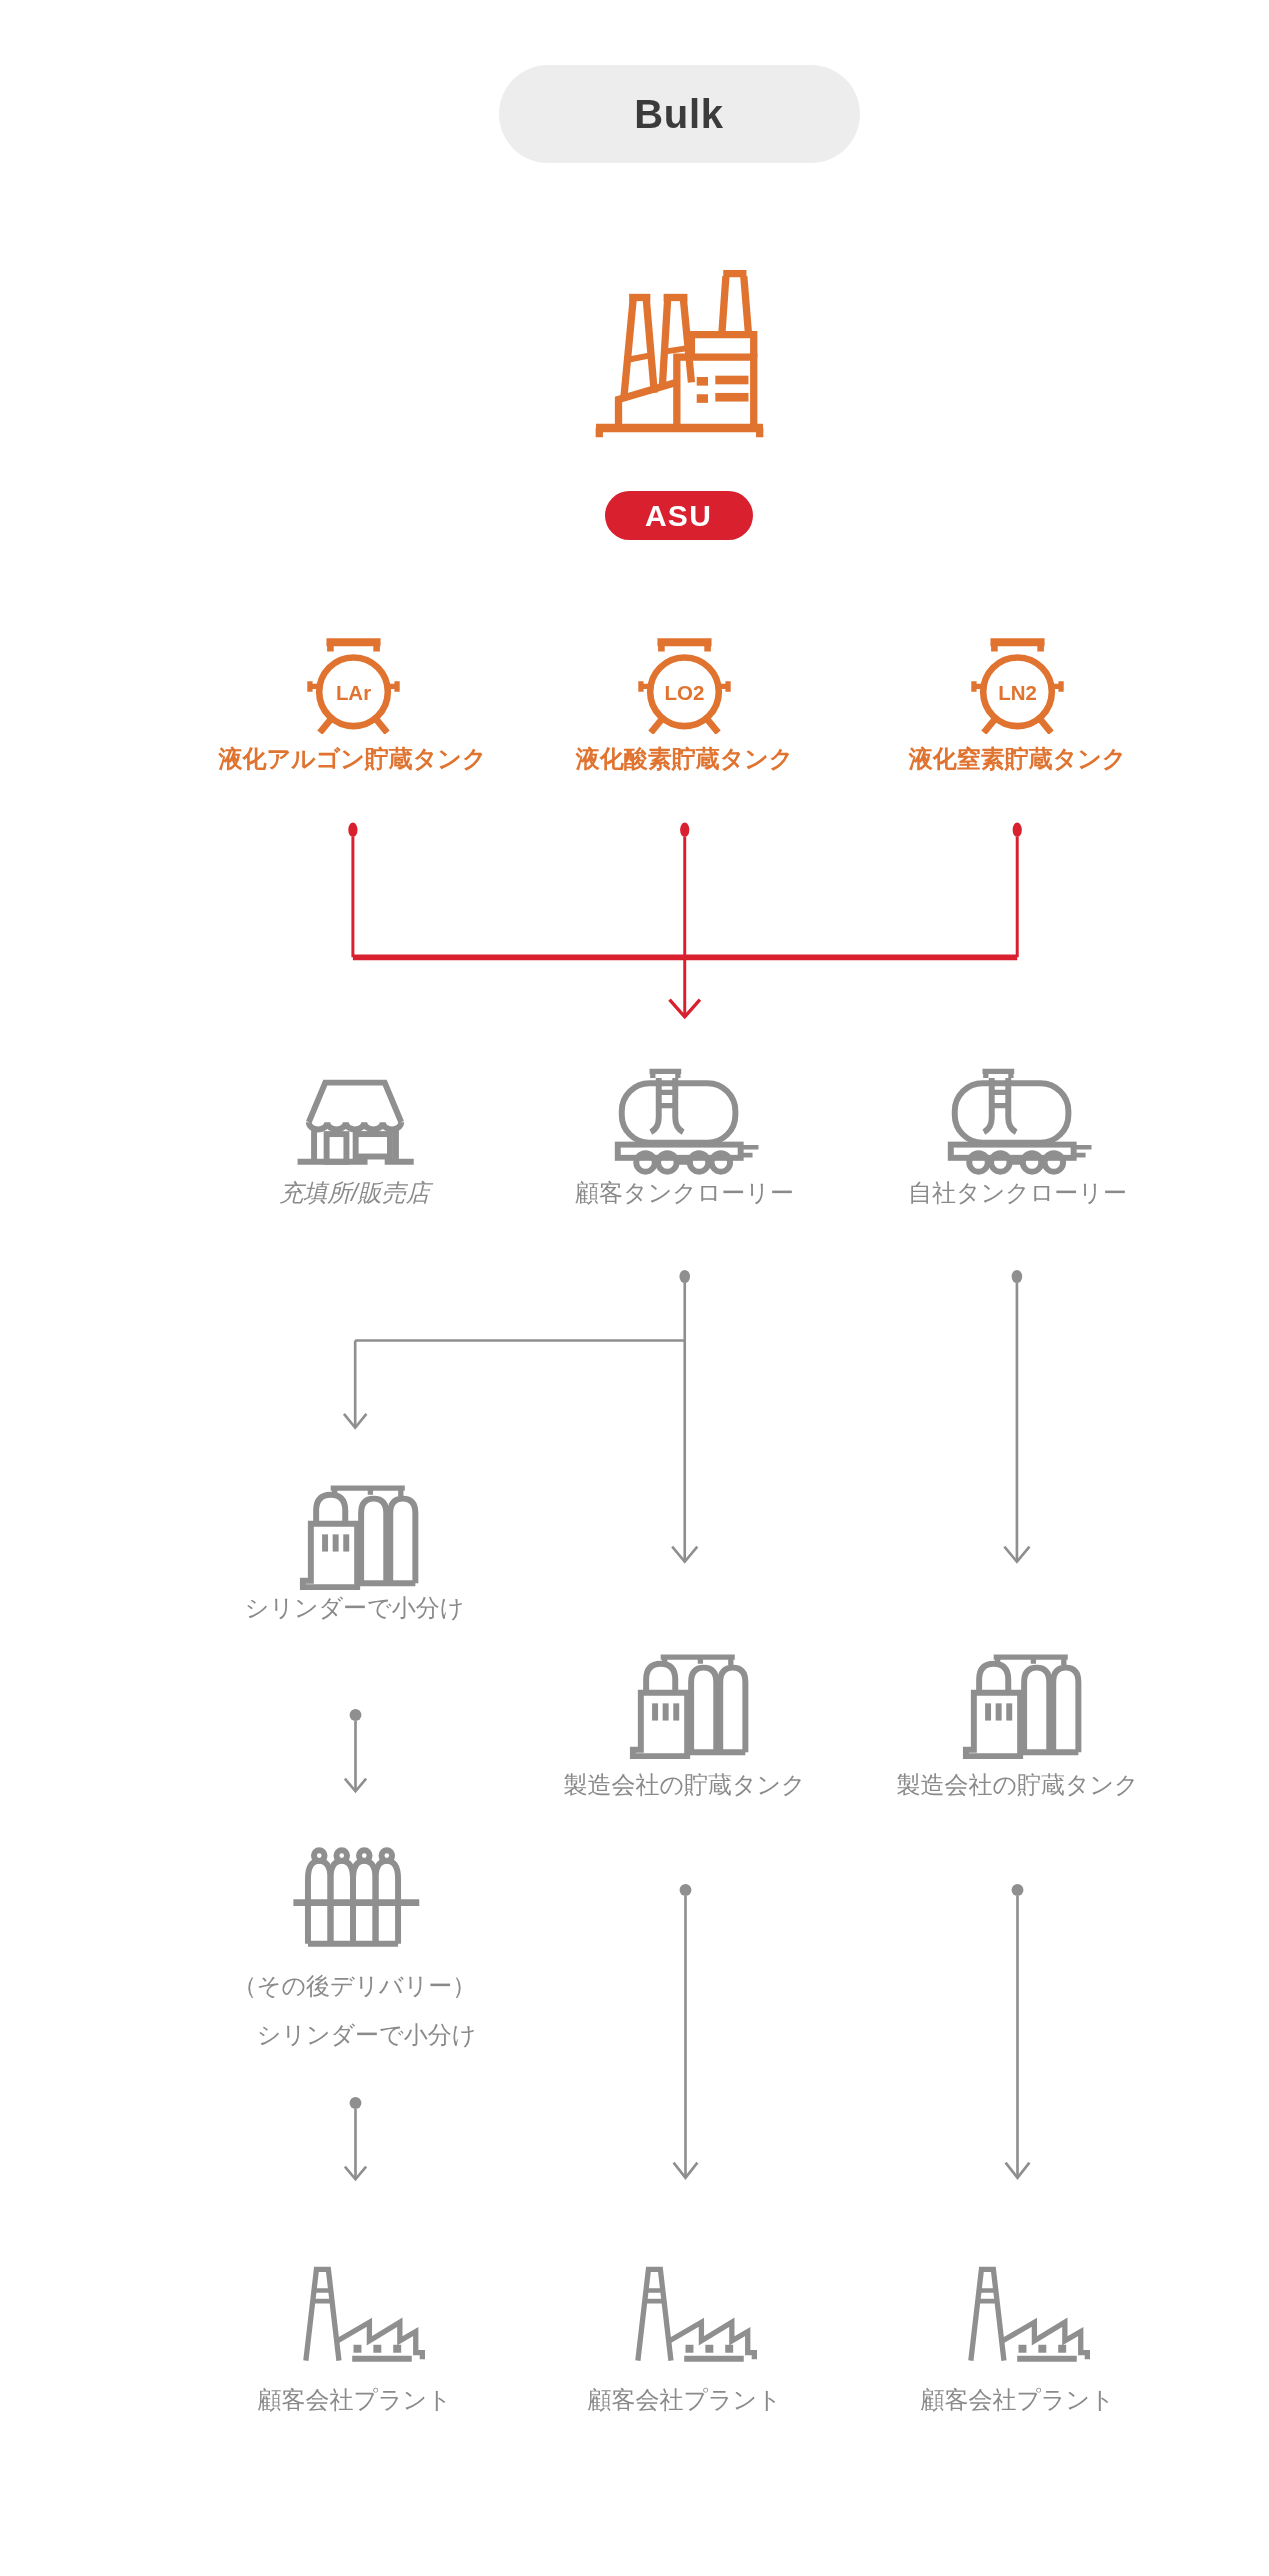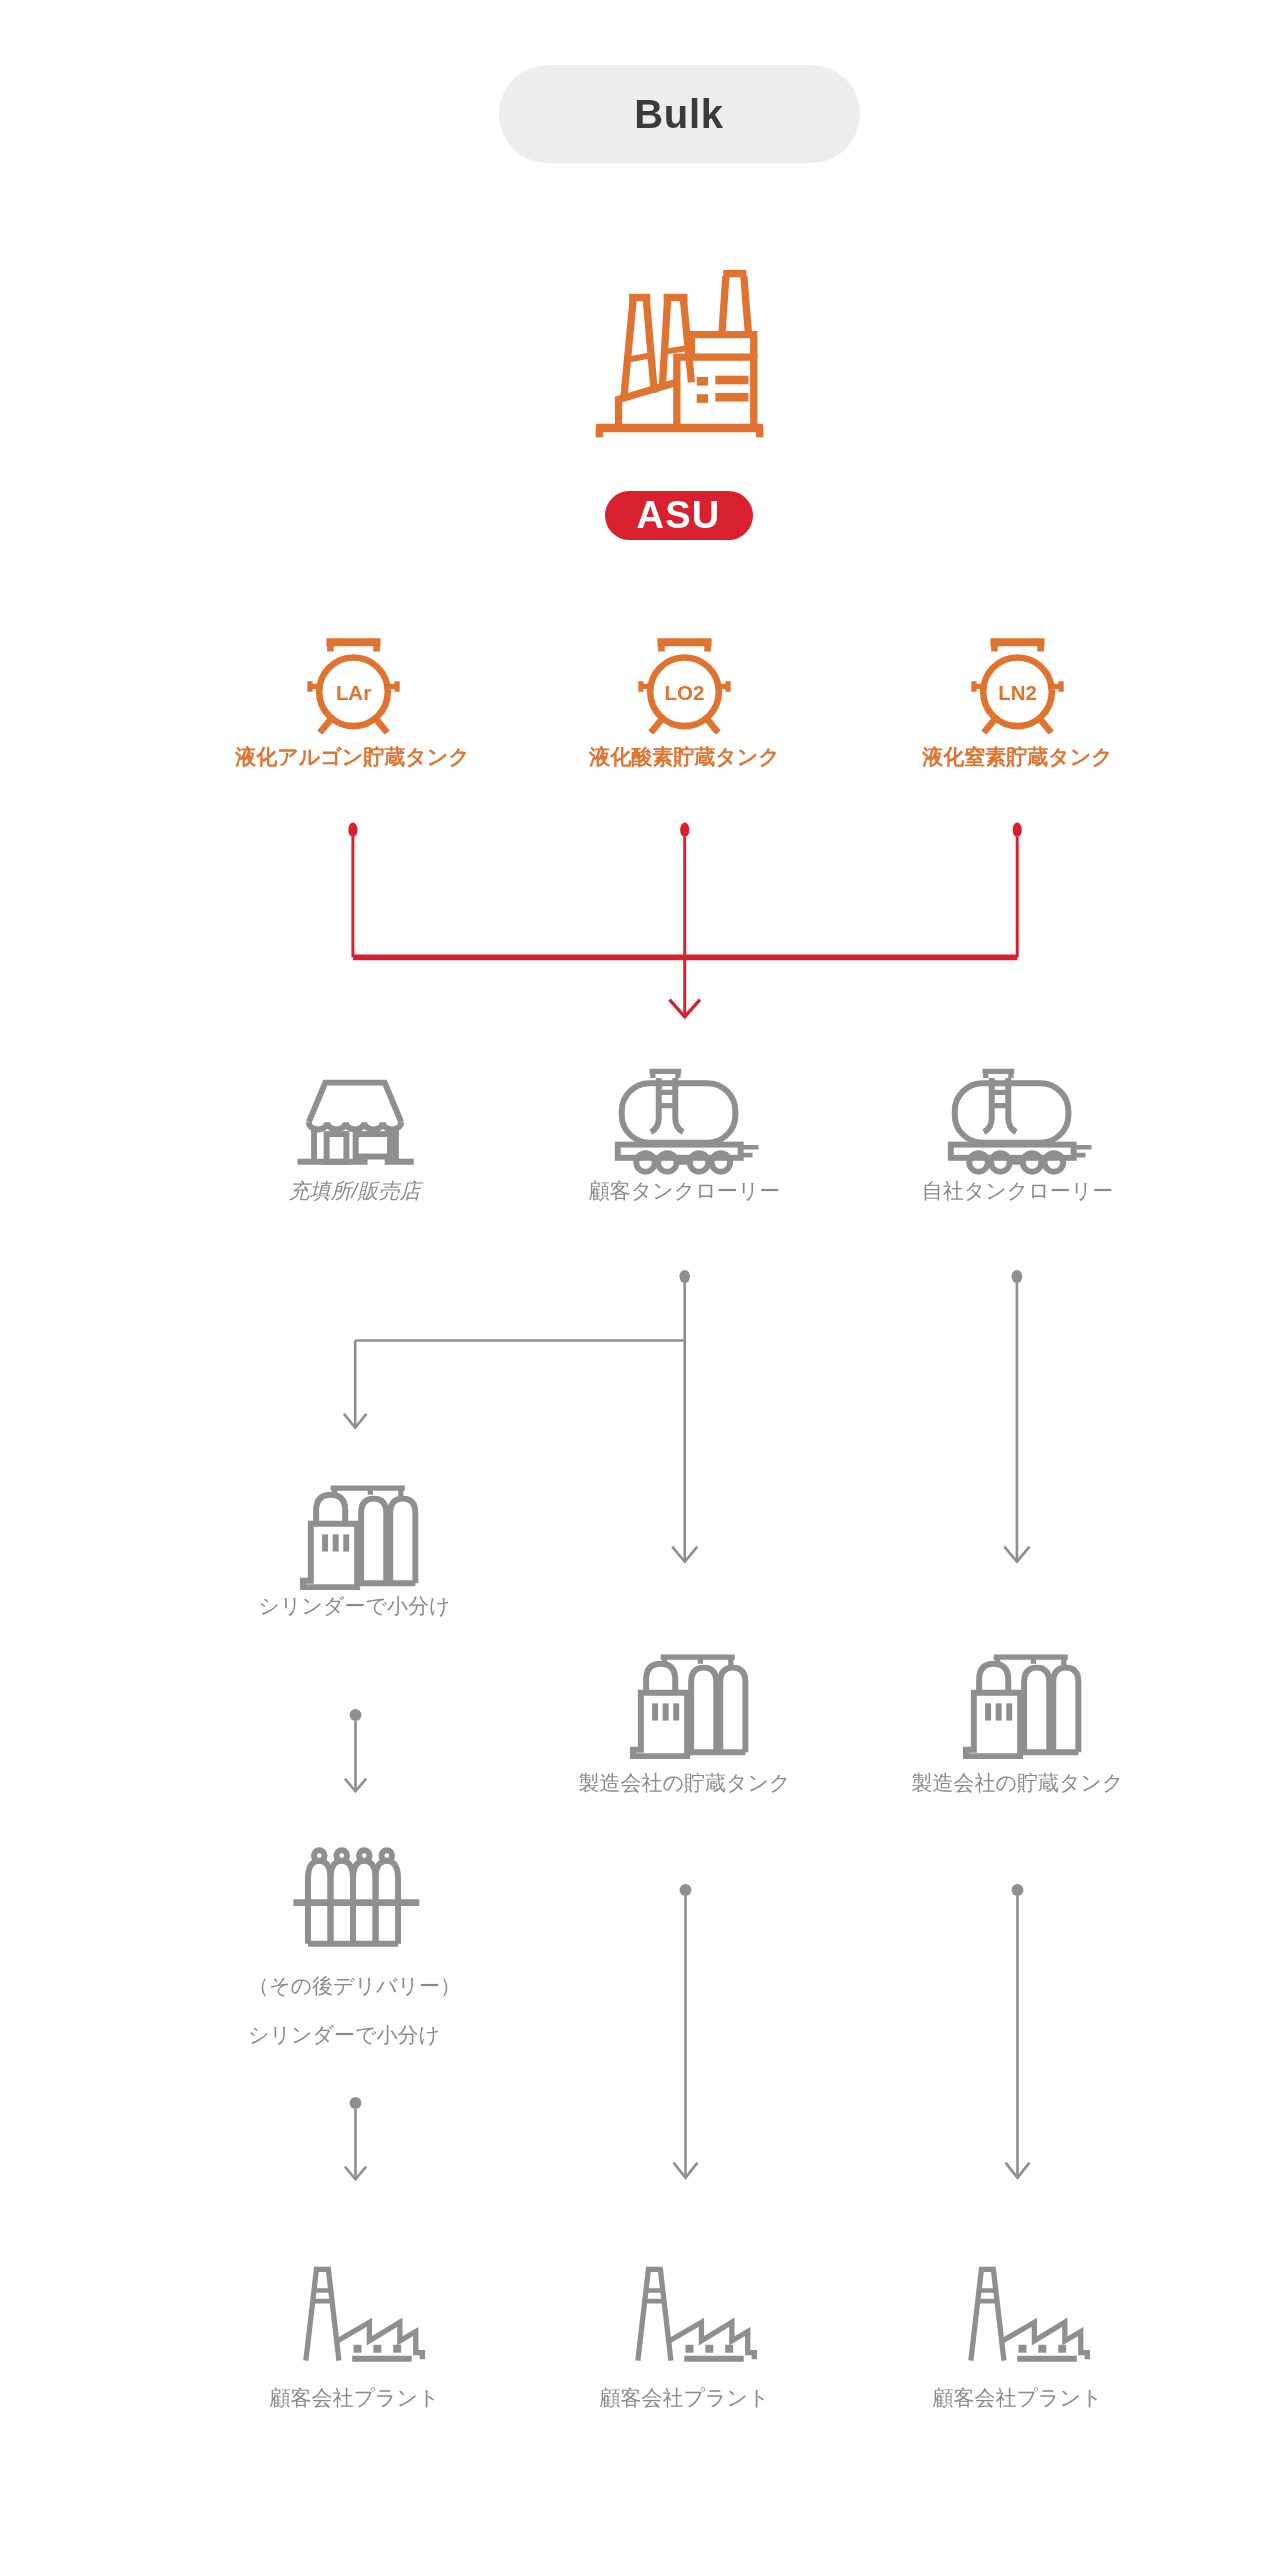--- a/index.html
+++ b/index.html
@@ -4,22 +4,22 @@
 <style>
   html,body{margin:0;padding:0;background:#ffffff;}
   body{font-family:"Liberation Sans","DejaVu Sans",sans-serif;}
   .canvas{position:relative;width:1168px;height:2576px;background:#ffffff;overflow:hidden;margin:0 auto;}
   .abs{position:absolute;}
   .pill{position:absolute;left:448px;top:65px;width:361px;height:98px;background:#EDEDED;border-radius:49px;
         display:flex;align-items:center;justify-content:center;}
   .pill span{font-size:40px;font-weight:700;color:#3B3B3B;letter-spacing:0.7px;}
   .badge{position:absolute;left:554px;top:491px;width:148px;height:49px;background:#D9202F;border-radius:24.5px;
          display:flex;align-items:center;justify-content:center;}
-  .badge span{font-size:38px;font-weight:700;color:#ffffff;letter-spacing:1.3px;}
-  .label{position:absolute;transform:translateX(-50%);white-space:nowrap;text-align:left;font-size:21px;}
+  .badge span{font-size:30px;font-weight:700;color:#ffffff;letter-spacing:1.3px;}
+  .label{position:absolute;transform:translateX(-50%);white-space:nowrap;text-align:right;font-size:24px;}
   .label.orange{color:#E0732F;font-weight:600;}
   .label.gray{color:#8A8A8A;font-weight:500;}
   .multiline{line-height:49px;}
   svg{display:block;}
 </style>
 </head>
 <body>
 
 <div class="canvas">
 

